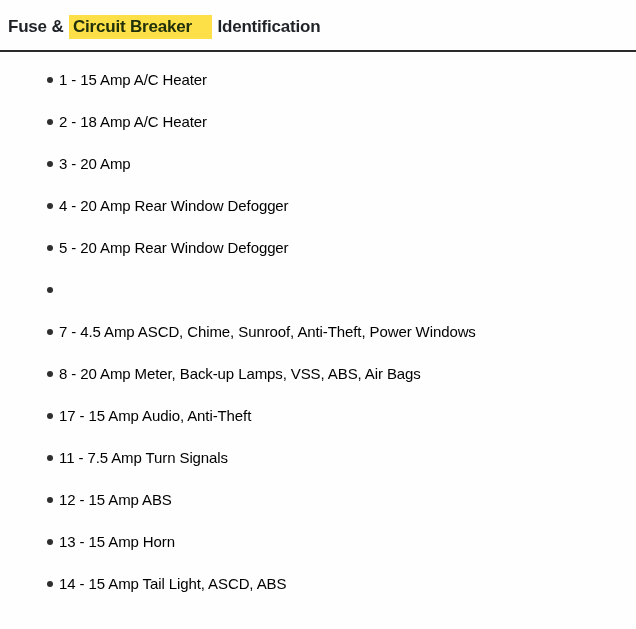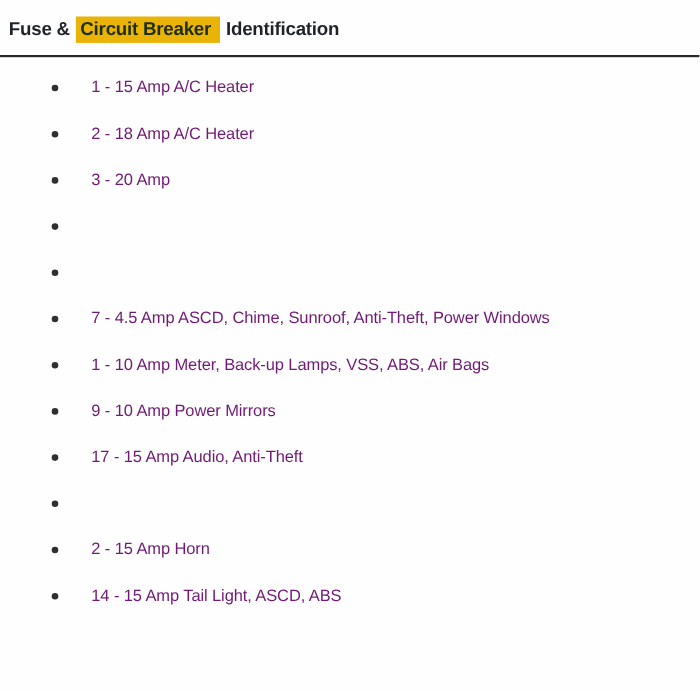--- a/index.html
+++ b/index.html
@@ -23,44 +23,44 @@
   }
   .page-title {
     font-size: 17px;
     font-weight: bold;
     color: #1f2328;
     letter-spacing: -0.2px;
     line-height: 22px;
     white-space: nowrap;
   }
   .highlighted-term {
-    background: #eab308;
+    background: #fde047;
     color: #20300a;
-    padding: 2px 8px 3px 4px;
+    padding: 2px 20px 3px 4px;
     margin: 0 1px;
   }
   .heading-divider {
     border: none;
     border-top: 2px solid #2b2b2b;
     margin: 4px 0 0 0;
     width: 636px;
   }
   .fuse-list {
     list-style: none;
     margin: 7px 0 0 0;
     padding: 0;
   }
   .fuse-list li {
     position: relative;
     height: 42px;
     display: flex;
     align-items: center;
-    padding-left: 83px;
+    padding-left: 59px;
     font-size: 15px;
-    color: #701a75;
+    color: #000000;
     letter-spacing: -0.1px;
     white-space: nowrap;
   }
   .bullet-dot {
     position: absolute;
     left: 47px;
     top: 50%;
     margin-top: -3px;
     width: 6px;
     height: 6px;
@@ -88,57 +88,63 @@
       <li>
         <span class="bullet-dot"></span>
         <span>2 - 18 Amp A/C Heater</span>
       </li>
 
       <li>
         <span class="bullet-dot"></span>
         <span>3 - 20 Amp</span>
       </li>
 
+      <li>
+        <span class="bullet-dot"></span>
+        <span>4 - 20 Amp Rear Window Defogger</span>
+      </li>
 
       <li>
         <span class="bullet-dot"></span>
+        <span>5 - 20 Amp Rear Window Defogger</span>
       </li>
 
       <li>
         <span class="bullet-dot"></span>
       </li>
 
       <li>
         <span class="bullet-dot"></span>
         <span>7 - 4.5 Amp ASCD, Chime, Sunroof, Anti-Theft, Power Windows</span>
       </li>
 
       <li>
         <span class="bullet-dot"></span>
-        <span>1 - 10 Amp Meter, Back-up Lamps, VSS, ABS, Air Bags</span>
+        <span>8 - 20 Amp Meter, Back-up Lamps, VSS, ABS, Air Bags</span>
       </li>
 
-      <li>
-        <span class="bullet-dot"></span>
-        <span>9 - 10 Amp Power Mirrors</span>
-      </li>
 
       <li>
         <span class="bullet-dot"></span>
         <span>17 - 15 Amp Audio, Anti-Theft</span>
       </li>
 
       <li>
         <span class="bullet-dot"></span>
+        <span>11 - 7.5 Amp Turn Signals</span>
       </li>
-
 
       <li>
         <span class="bullet-dot"></span>
-        <span>2 - 15 Amp Horn</span>
+        <span>12 - 15 Amp ABS</span>
+      </li>
+
+      <li>
+        <span class="bullet-dot"></span>
+        <span>13 - 15 Amp Horn</span>
       </li>
 
       <li>
         <span class="bullet-dot"></span>
         <span>14 - 15 Amp Tail Light, ASCD, ABS</span>
       </li>
     </ul>
 </div>
 
 </body></html>

